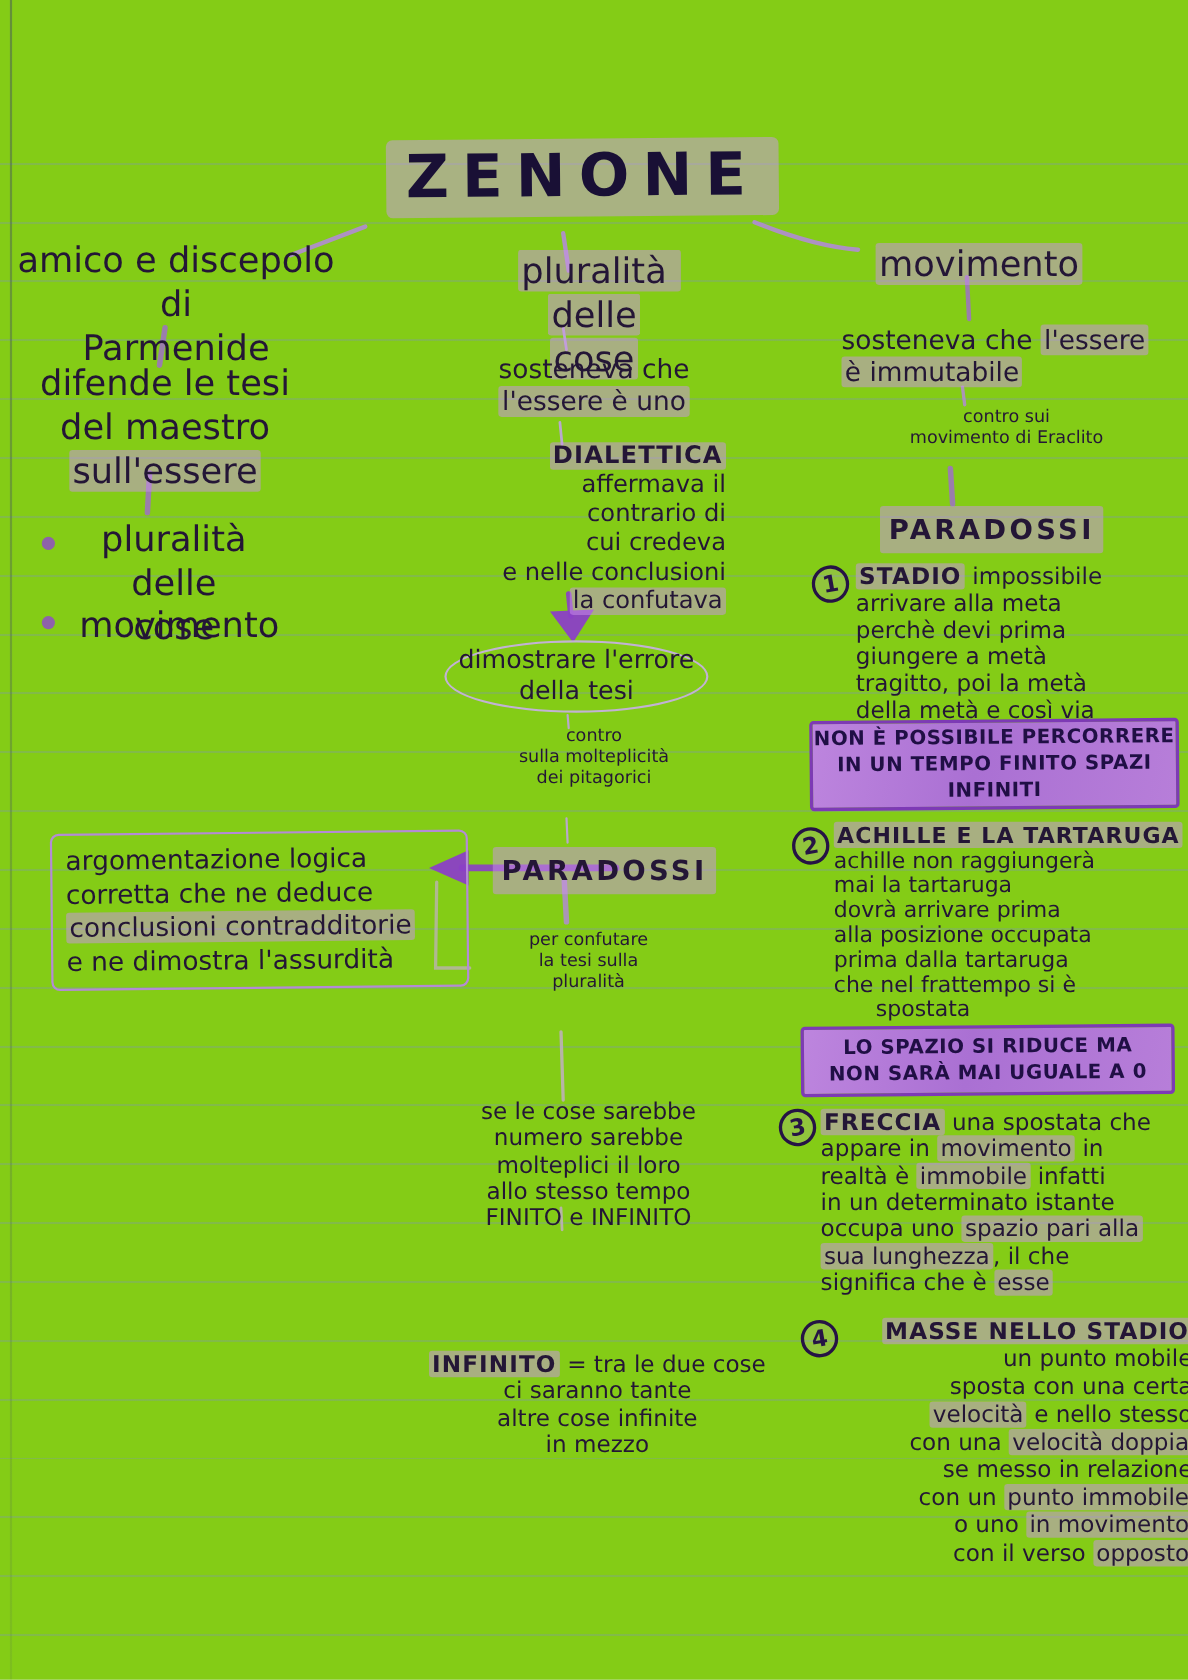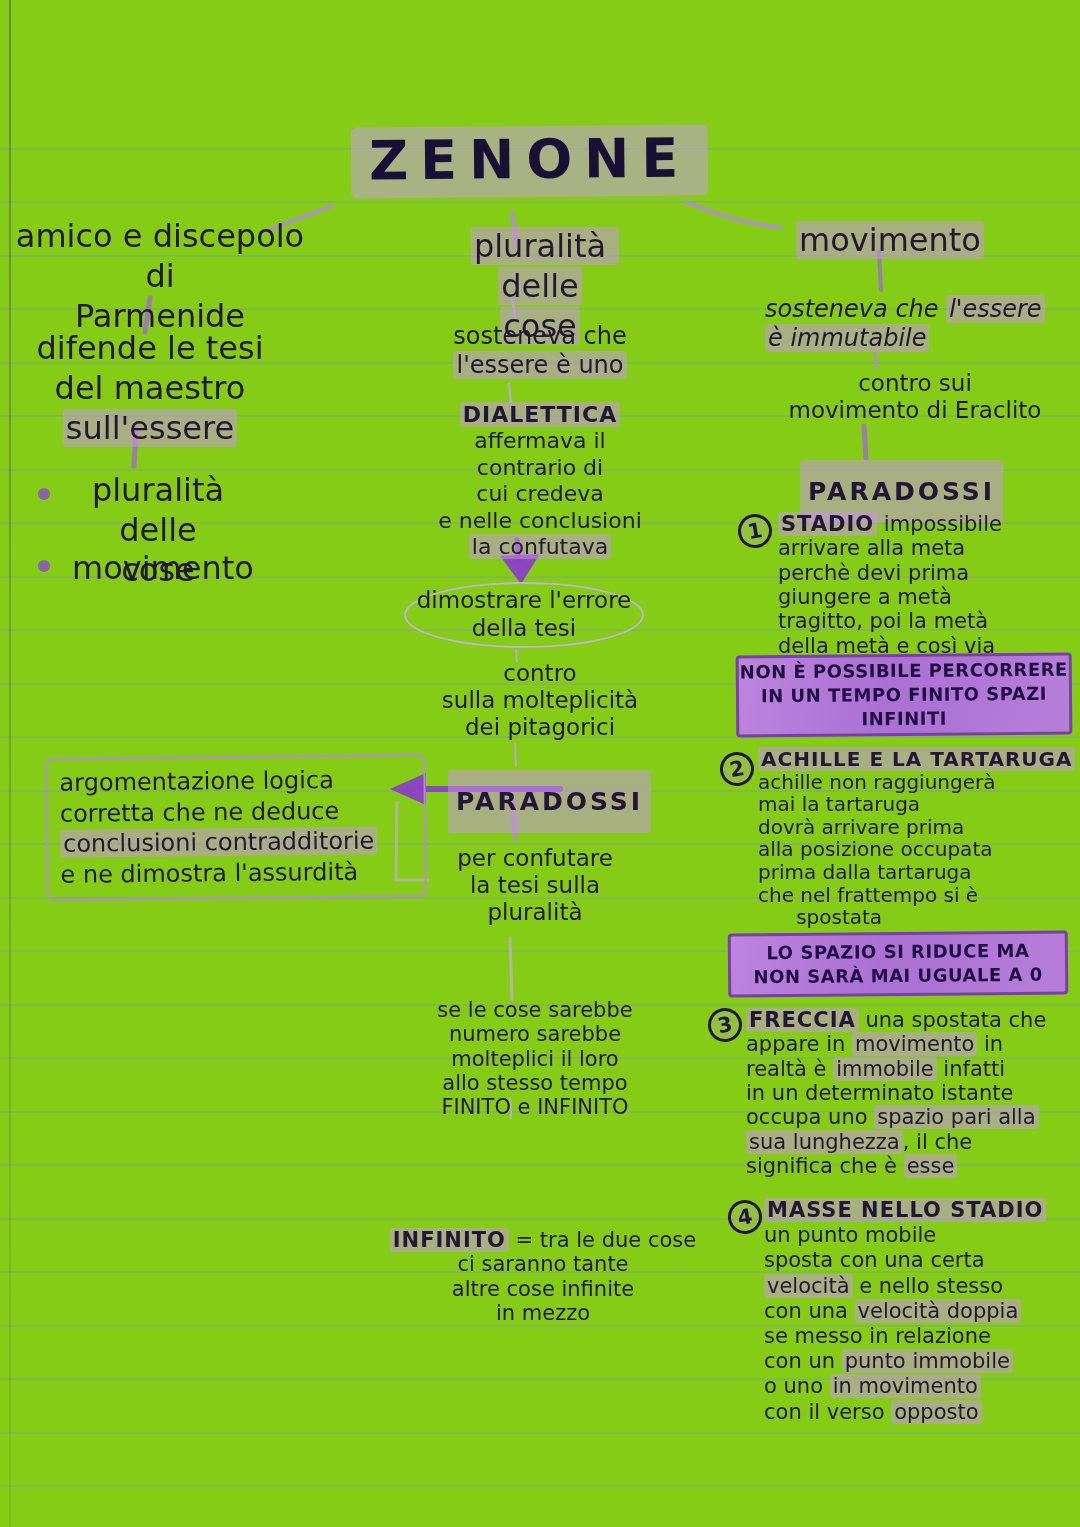--- a/index.html
+++ b/index.html
@@ -10,29 +10,29 @@
   .margin-line { position:absolute; left:9px; top:0; bottom:0; width:2px;
     background:linear-gradient(to bottom, rgba(60,70,100,.45), rgba(60,70,100,.10)); }
   .overlay { position:absolute; left:0; top:0; width:1080px; height:1527px; pointer-events:none; }
   .node { position:absolute; color:#241636; }
   .center { text-align:center; }
   .ln { white-space:pre-wrap; min-height:1em; }
   .hl { background:rgba(203,145,236,.5); border-radius:3px; padding:0 3px; box-decoration-break:clone; }
   .bold { font-weight:700; letter-spacing:1px; }
   .fs26 { font-size:32px; line-height:1.25; }
   .fs24 { font-size:24px; line-height:1.2; }
-  .fs23 { font-size:23px; line-height:1.18;text-align:center; }
+  .fs23 { font-size:16px; line-height:1.18;text-align:center; }
   .fs22 { font-size:22px; line-height:1.15; }
   .fs21 { font-size:21px; line-height:1.16; }
   .fs20 { font-size:20px; line-height:1.13; }
-  .lh-tall { line-height:1.2; }
+  .lh-tall { line-height:1.2;text-align:right; }
   .title-text { display:inline-block; font-size:54px; font-weight:800; letter-spacing:12px; color:#191035;
     background:rgba(206,152,238,.5); padding:2px 18px 6px; border-radius:6px; transform:rotate(-0.5deg); }
   .paradossi-label { display:inline-block; font-size:25px; font-weight:700; letter-spacing:3px; color:#241636;
-    background:rgba(203,145,236,.5); padding:17px 8px; border-radius:3px; }
+    background:rgba(203,145,236,.5); padding:7px 8px; border-radius:3px; }
   .outline-box { border:2px solid #b48bd6; border-radius:8px; padding:8px 12px; transform:rotate(-0.6deg);
     font-size:24px; line-height:1.28; }
   .oval { border:2px solid #c2b2d4; border-radius:50%; display:flex; flex-direction:column; justify-content:center;
     text-align:center; font-size:23px; line-height:1.2; }
   .callout { background:linear-gradient(100deg,#bd85de 0%,#aa70d3 45%,#b77ed9 100%); border:3px solid #7d3ab5;
     border-radius:4px; color:#200f45; font-weight:700; text-align:center; display:flex; flex-direction:column;
     justify-content:center; transform:rotate(-0.5deg); }
   .fs18 { font-size:18px; line-height:1.35; letter-spacing:.5px; }
   .pnum { position:absolute; width:34px; height:34px; border:3px solid #261345; border-radius:50%;
     display:flex; align-items:center; justify-content:center; font-size:21px; font-weight:700; color:#261345;
@@ -141,21 +141,21 @@
   <div class="node center fs21" style="left:368px; top:1228px; width:350px;">
       <div class="ln"><span class="hl bold">INFINITO</span><span> = tra le due cose</span></div>
       <div class="ln"><span>ci saranno tante</span></div>
       <div class="ln"><span>altre cose infinite</span></div>
       <div class="ln"><span>in mezzo</span></div>
     </div>
 
   <div class="node center fs26" style="left:780px; top:220px; width:220px;">
       <div class="ln"><span class="hl">movimento</span></div>
     </div>
-  <div class="node fs24" style="left:765px; top:295px; width:300px;font-style:italic;">
+  <div class="node fs24" style="left:765px; top:295px; width:300px;">
       <div class="ln"><span>sosteneva che </span><span class="hl">l'essere</span></div>
       <div class="ln"><span class="hl">è immutabile</span></div>
     </div>
   <div class="node center fs23" style="left:765px; top:370px; width:300px;">
       <div class="ln"><span>contro sui</span></div>
       <div class="ln"><span>movimento di Eraclito</span></div>
     </div>
   <div class="node" style="left:800px; top:460px;">
     <span class="paradossi-label">PARADOSSI</span>
   </div>

